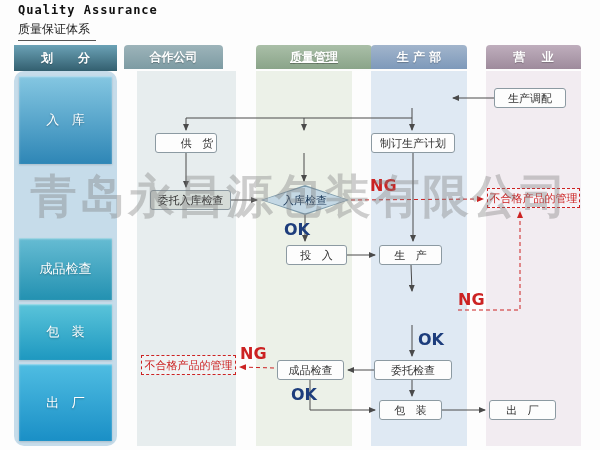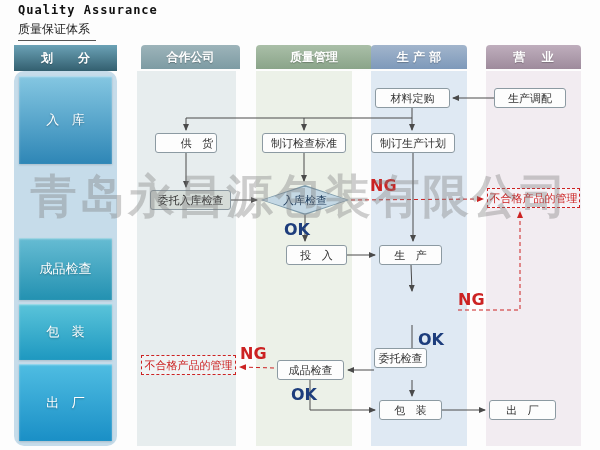--- a/index.html
+++ b/index.html
@@ -14,22 +14,22 @@
               font-size:12px; font-weight:bold; color:#111; letter-spacing:1px; }
   #title-zh { position:absolute; left:18px; top:21px; font-size:12px; color:#222;
               border-bottom:1px solid #555; padding:0 6px 2px 0; }
 
   
   .col-header { position:absolute; top:45px; height:24px; line-height:24px; text-align:center;
                 color:#fff; font-weight:bold; font-size:12px; white-space:pre; z-index:4;
                 border-radius:4px 4px 0 0; text-shadow:0 1px 1px rgba(0,0,0,.25); }
   #hdr-division  { left:14px;  width:103px; height:26px; line-height:26px; border-radius:0;
                    background:linear-gradient(180deg,#6ba2b6,#335f6f); }
-  #hdr-partner    { left:141px; width:99px; background:linear-gradient(180deg,#9db4ba,#7d9ba3); }
-  #hdr-quality    { left:256px; width:116px; background:linear-gradient(180deg,#aabfa8,#8aa489); }
+  #hdr-partner    { left:124px; width:99px; background:linear-gradient(180deg,#9db4ba,#7d9ba3); }
+  #hdr-quality    { left:256px; width:116px; background:linear-gradient(180deg,#aabfa8,#8aa489);text-decoration:underline; }
   #hdr-production { left:371px; width:96px; background:linear-gradient(180deg,#a2b5cc,#7e99ba); }
   #hdr-sales      { left:486px; width:95px; background:linear-gradient(180deg,#bfaebd,#9e8b9c); }
 
   
   .col-bg { position:absolute; top:71px; height:375px; z-index:1; }
   #col-partner    { left:137px; width:99px; background:#e7edee; }
   #col-quality    { left:256px; width:96px; background:#ecf1e8; }
   #col-production { left:371px; width:96px; background:#dfe9f3; }
   #col-sales      { left:486px; width:95px; background:#f2ecf1; }
 
@@ -52,21 +52,21 @@
           font-size:11px; color:#333; white-space:pre; z-index:10; }
   .node.dark { background:#d5dcd8; }
   #n-material   { left:375px; top:88px;  width:75px; }
   #n-dispatch   { left:494px; top:88px;  width:72px; }
   #n-supply     { left:155px; top:133px; width:62px;padding-left:22px; }
   #n-standard   { left:262px; top:133px; width:84px; }
   #n-plan       { left:371px; top:133px; width:84px; }
   #n-entrustin  { left:150px; top:190px; width:81px; }
   #n-feed       { left:286px; top:245px; width:61px; }
   #n-produce    { left:379px; top:245px; width:63px; }
-  #n-entrustchk { left:374px; top:348px; width:53px; }
+  #n-entrustchk { left:374px; top:360px; width:78px; }
   #n-finishchk  { left:277px; top:360px; width:67px; }
   #n-pack       { left:379px; top:400px; width:63px; }
   #n-ship       { left:489px; top:400px; width:67px; }
 
   .ng-box { position:absolute; height:20px; border:1px dashed #cc2222; color:#cc2222;
             font-size:11px; display:flex; align-items:center; justify-content:center;
             white-space:pre; z-index:10; background:rgba(255,255,255,.35); }
   #ng-top    { left:487px; top:188px; width:93px; }
   #ng-bottom { left:141px; top:355px; width:95px; }
 
@@ -153,24 +153,22 @@
       <path d="M310,380 L310,410 L375,410" marker-end="url(#arr)"></path>
       <path d="M442,410 L485,410" marker-end="url(#arr)"></path>
     </g>
     <g stroke="#cc2222" stroke-width="1" fill="none" stroke-dasharray="4 3">
       <path d="M351,200 L483,199" marker-end="url(#arr-red)"></path>
       <path d="M458,310 L520,310 L520,212" marker-end="url(#arr-red)"></path>
       <path d="M274,368 L240,367" marker-end="url(#arr-red)"></path>
     </g>
   </svg>
 
-  <div class="node" id="n-material">材料定购</div>
   <div class="node" id="n-dispatch">生产调配</div>
   <div class="node" id="n-supply">供   货</div>
-  <div class="node" id="n-standard">制订检查标准</div>
   <div class="node" id="n-plan">制订生产计划</div>
   <div class="node dark" id="n-entrustin">委托入库检查</div>
   <div class="node" id="n-feed">投   入</div>
   <div class="node" id="n-produce">生   产</div>
   <div class="node" id="n-entrustchk">委托检查</div>
   <div class="node" id="n-finishchk">成品检查</div>
   <div class="node" id="n-pack">包   装</div>
   <div class="node" id="n-ship">出   厂</div>
 
   <div class="diamond" id="d-incoming">

